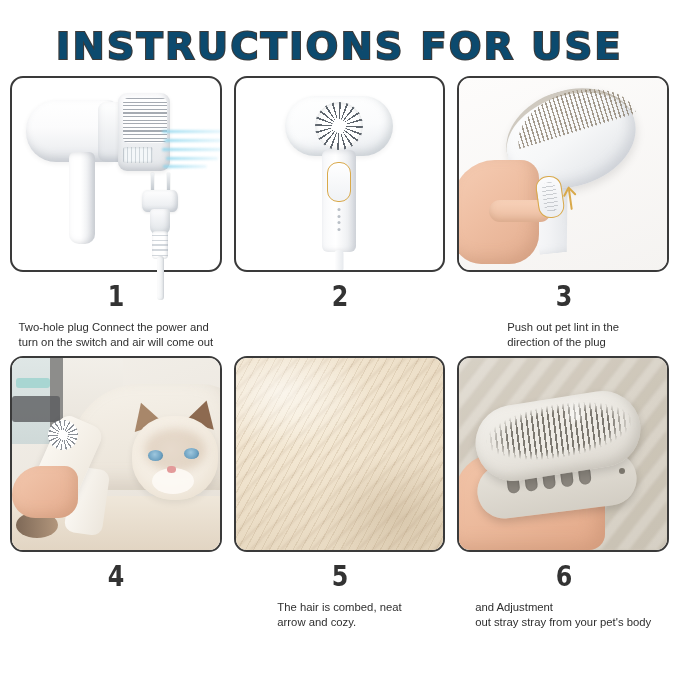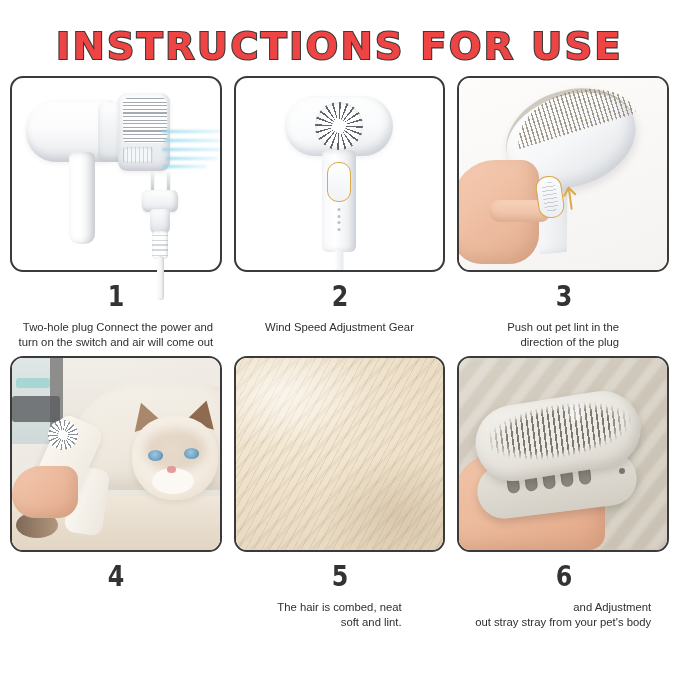--- a/index.html
+++ b/index.html
@@ -24,21 +24,21 @@
     align-items: center;
     justify-content: center;
     padding-top: 16px;
     box-sizing: border-box;
   }
   .title {
     font-family: "DejaVu Sans", sans-serif;
     font-size: 38px;
     font-weight: 700;
     letter-spacing: 2.5px;
-    color: #ef4444;
+    color: #0c4a6e;
     -webkit-text-stroke: 2.2px #3a3a3a;
     text-stroke: 2.2px #3a3a3a;
     paint-order: stroke fill;
     white-space: nowrap;
   }
 
   
   .grid {
     width: 679px;
     padding: 0 10px;
@@ -79,21 +79,21 @@
     font-weight: 700;
     color: #333333;
     line-height: 1;
     margin-top: 10px;
     letter-spacing: -1px;
     transform: scaleX(0.82);
   }
   .caption {
     font-size: 11.3px;
     line-height: 1.32;
-    text-align: right;
+    text-align: left;
     color: #2f2f2f;
     margin-top: 9px;
     padding: 0 2px;
   }
   .caption .ln { display: block; white-space: nowrap; }
 
   
   .p1 { position: absolute; inset: 0; }
   .p1 .body {
     position: absolute;
@@ -563,23 +563,20 @@
             <i></i>
               <i></i>
               <i></i>
               <i></i>
           </div>
           <div class="cord2"></div>
         </div>
       </div>
     </div>
     <div class="step-num">2</div>
-    <div class="caption">
-      <span class="ln">Wind Speed Adjustment Gear</span>
-    </div>
   </div>
 
   <div class="cell">
     <div class="card photo">
       <div class="card-inner">
         <div class="p3">
           <div class="stem3"></div>
           <div class="disc"></div>
           <div class="pins"></div>
           <div class="rim"></div>
@@ -638,21 +635,21 @@
         <div class="p5">
           <div class="strands"></div>
           <div class="strands2"></div>
           <div class="sheen"></div>
         </div>
       </div>
     </div>
     <div class="step-num">5</div>
     <div class="caption">
       <span class="ln">The hair is combed, neat</span>
-      <span class="ln">soft and lint.</span>
+      <span class="ln">arrow and cozy.</span>
     </div>
   </div>
 
   <div class="cell">
     <div class="card photo">
       <div class="card-inner">
         <div class="p6">
           <div class="cloth"></div>
           <div class="palm"></div>
           <div class="shell-bot"></div>

